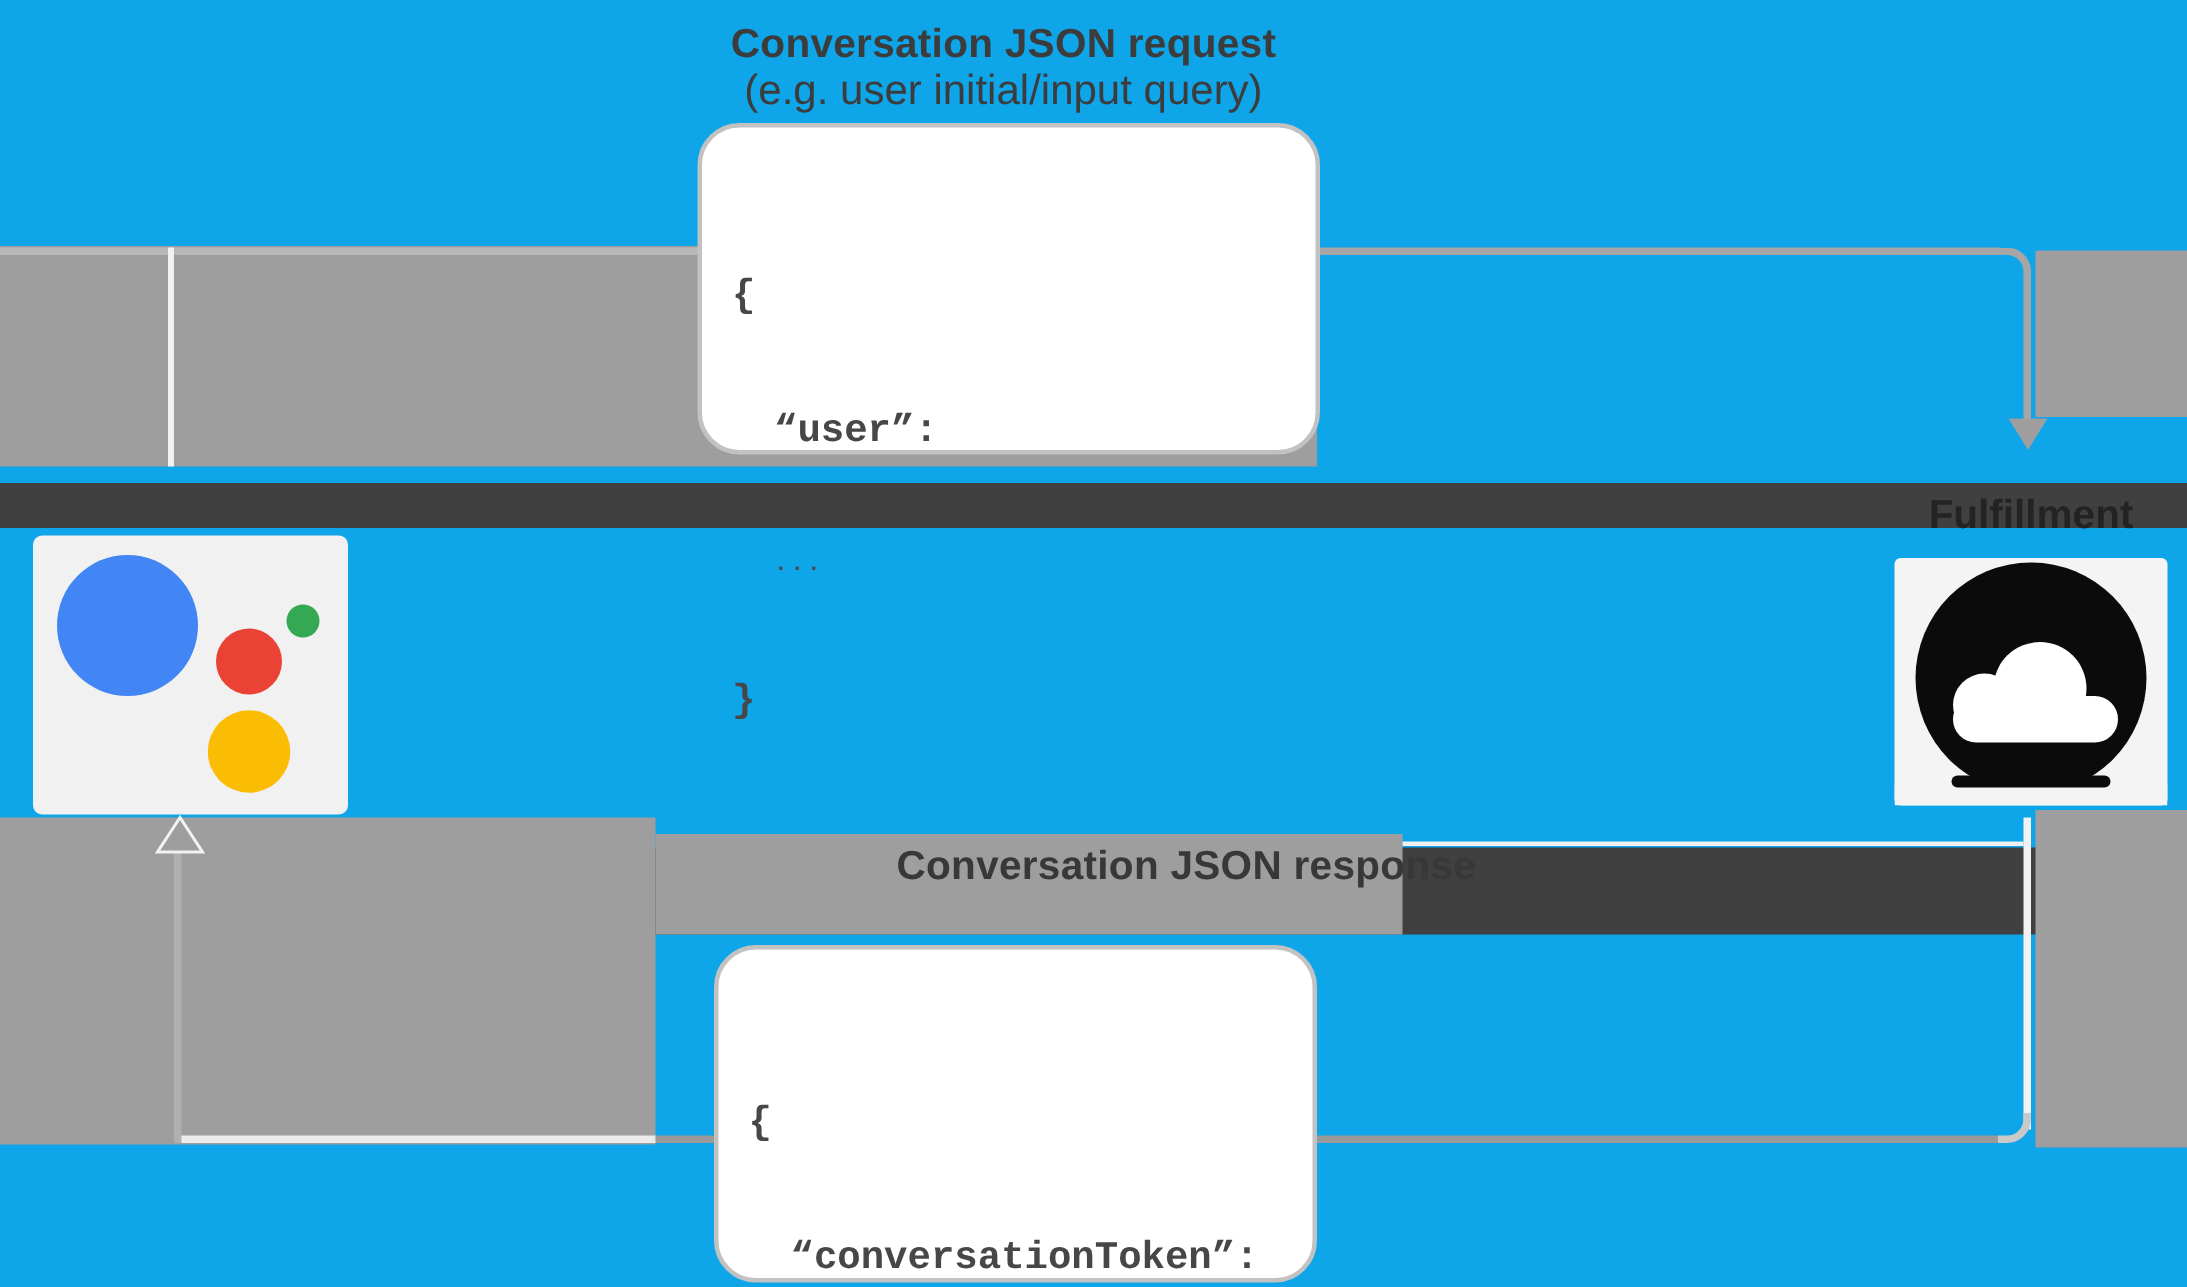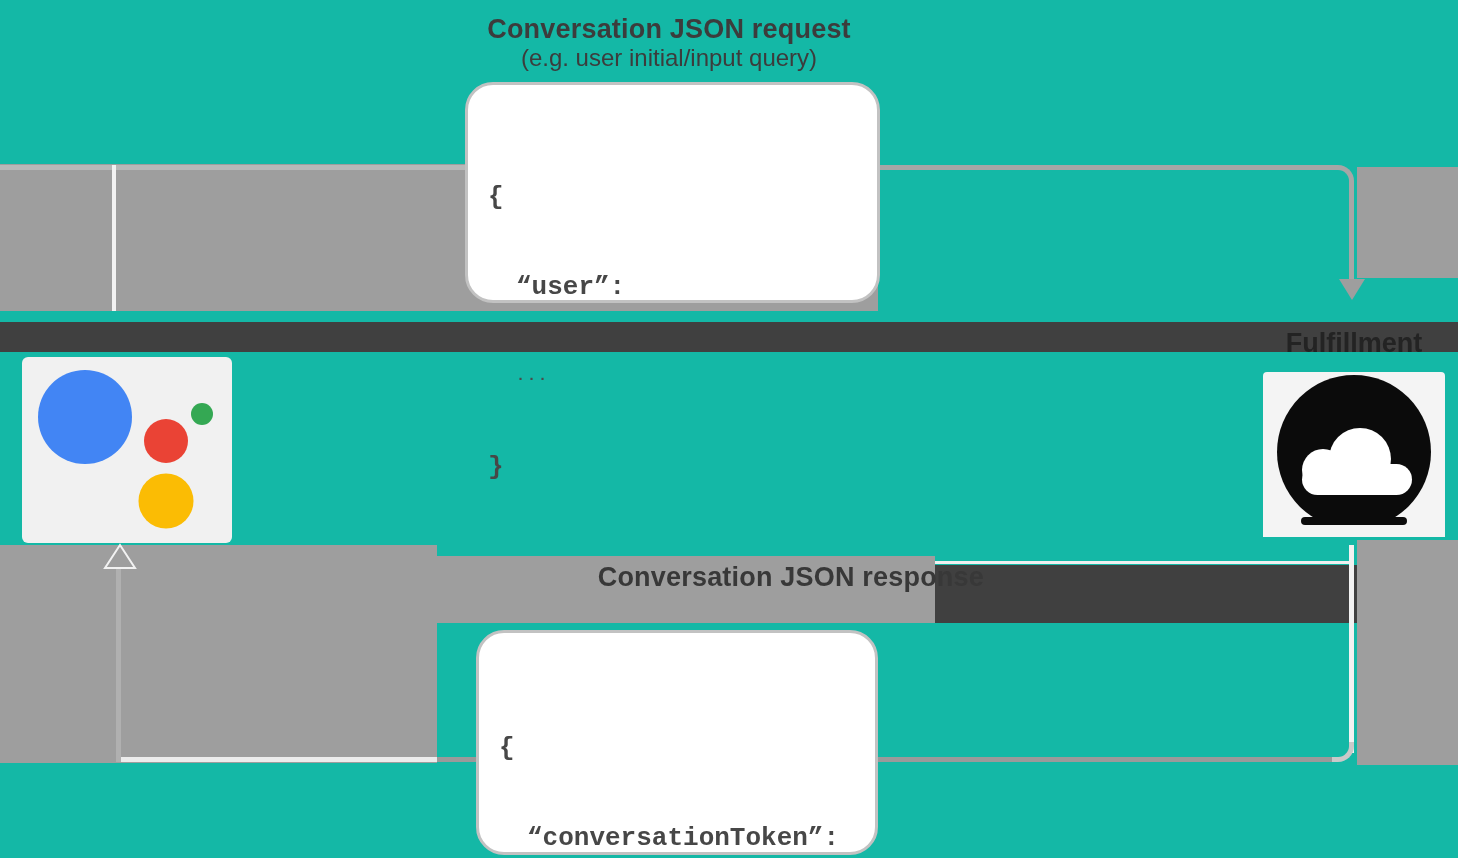--- a/index.html
+++ b/index.html
@@ -1,17 +1,17 @@
 <!DOCTYPE html>
 <html><head>
 <meta charset="utf-8">
 <style>
   html,body{margin:0;padding:0;background:#000;}
   #stage{
-    position:relative;width:1458px;height:858px;background:#14b8a6;overflow:hidden;
+    position:relative;width:1458px;height:858px;background:#0ea5e9;overflow:hidden;
     font-family:"Liberation Sans",sans-serif;
   }
   .abs{position:absolute;}
   
   .band{background:#9E9E9E;}
   .darkband{background:#404040;}
   
   .hline,.vline{background:#A6A6A6;}
   
   .flow-title{color:#3C3C3C;text-align:center;font-weight:bold;letter-spacing:.2px;}
@@ -64,21 +64,21 @@
   <div class="abs" style="left:935px;top:561px;width:414px;height:3px;background:#F0F0F0;"></div>
   <div class="abs" style="left:1332px;top:742px;width:22px;height:20px;box-sizing:border-box;border-bottom:5px solid #C9C9C9;border-right:5px solid #C9C9C9;border-bottom-right-radius:16px;"></div>
   <div class="abs" style="left:437px;top:757px;width:895px;height:5px;background:#9A9A9A;"></div>
   <div class="abs" style="left:116px;top:757px;width:321px;height:5px;background:#ECECEC;"></div>
   <div class="abs" style="left:116px;top:566px;width:5px;height:196px;background:#B0B0B0;"></div>
   <svg class="abs" style="left:103px;top:543px;" width="34" height="27" viewBox="0 0 34 27">
     <polygon points="17,2 2,25 32,25" fill="#9E9E9E" stroke="#F2F2F2" stroke-width="2"></polygon>
   </svg>
 
   <div class="abs flow-title" style="left:369px;top:14px;width:600px;font-size:27px;">Conversation JSON request</div>
-  <div class="abs flow-sub" style="left:369px;top:44px;width:600px;font-size:24px;">(e.g. user initial/input query)</div>
+  <div class="abs flow-sub" style="left:369px;top:44px;width:600px;font-size:28px;">(e.g. user initial/input query)</div>
 
   <div class="abs json-box" style="left:465px;top:82px;width:415px;height:221px;">
     <div class="json-code" style="padding:37px 0 0 20px;">
       <div>{</div>
       <div class="indent">“user”:</div>
       <div class="indent dots">...</div>
       <div>}</div>
     </div>
   </div>
 

